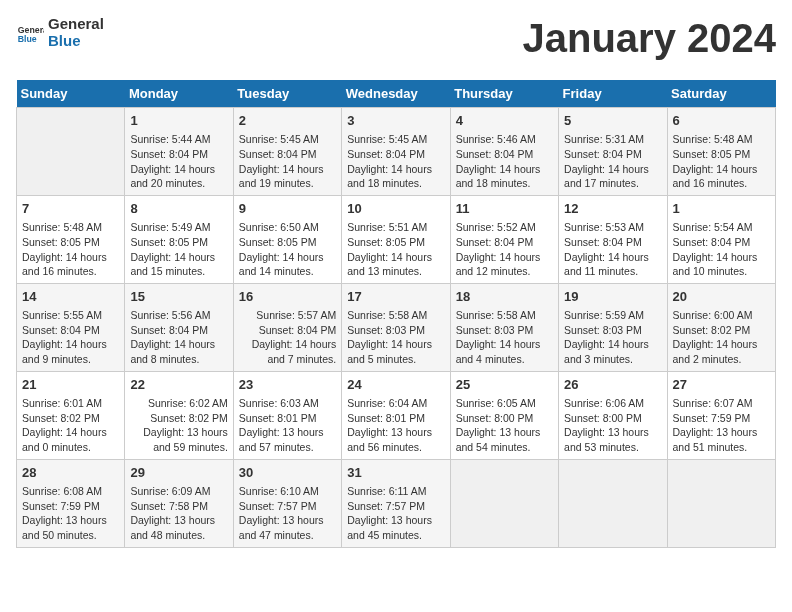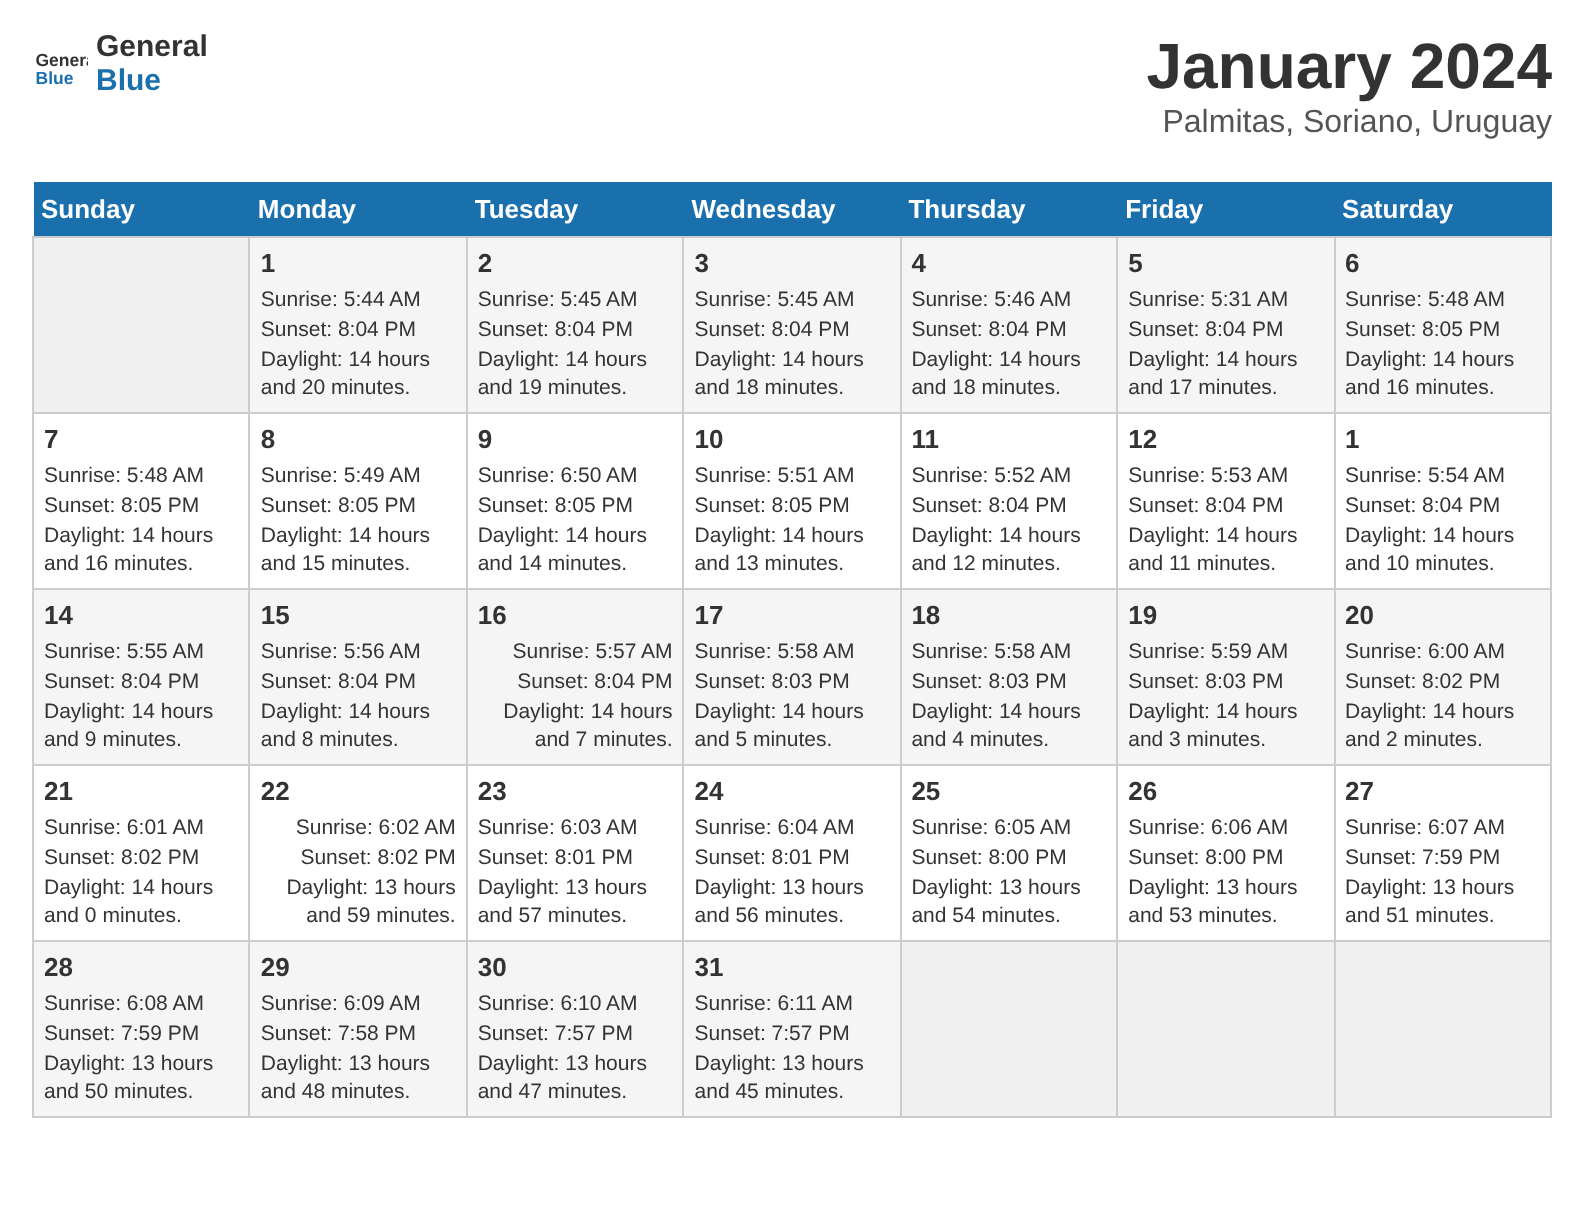--- a/index.html
+++ b/index.html
@@ -22,21 +22,21 @@
       gap: 4px;
     }
     .logo-icon {
       width: 28px;
       height: 28px;
     }
     .title-area {
       text-align: right;
     }
     .calendar-title {
-      font-size: 32px;
+      font-size: 40px;
       font-weight: bold;
       color: #333;
       line-height: 1.1;
     }
     .calendar-subtitle {
       font-size: 16px;
       color: #555;
       margin-top: 2px;
     }
     table {
@@ -95,21 +95,20 @@
       <text x="2" y="16" font-size="10" font-weight="bold" fill="#333">General</text>
       <text x="2" y="26" font-size="10" font-weight="bold" fill="#1a6fad">Blue</text>
     </svg>
     <div>
       <div style="font-size:15px;font-weight:bold;color:#333;line-height:1.1;">General</div>
       <div style="font-size:15px;font-weight:bold;color:#1a6fad;line-height:1.1;">Blue</div>
     </div>
   </div>
   <div class="title-area">
     <div class="calendar-title">January 2024</div>
-    <div class="calendar-subtitle">Palmitas, Soriano, Uruguay</div>
   </div>
 </div>
 
 <table>
   <thead>
     <tr>
     <th>Sunday</th>
         <th>Monday</th>
         <th>Tuesday</th>
         <th>Wednesday</th>

